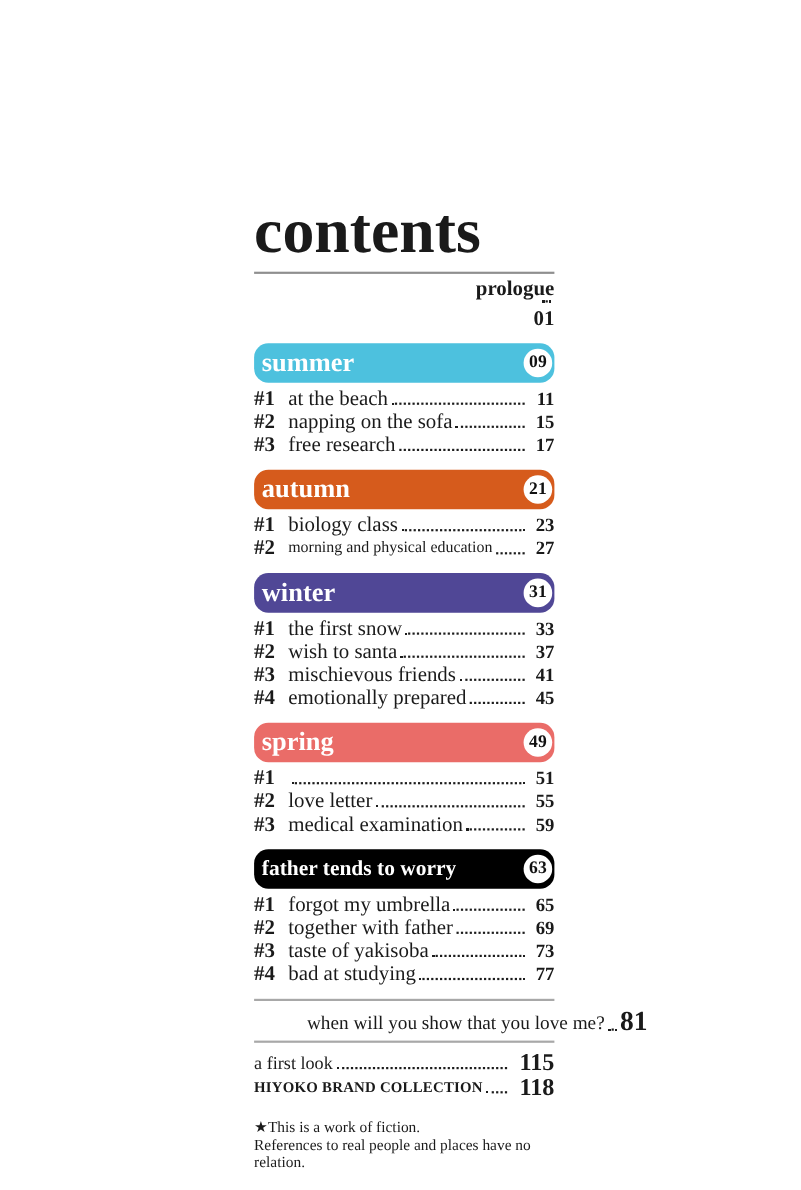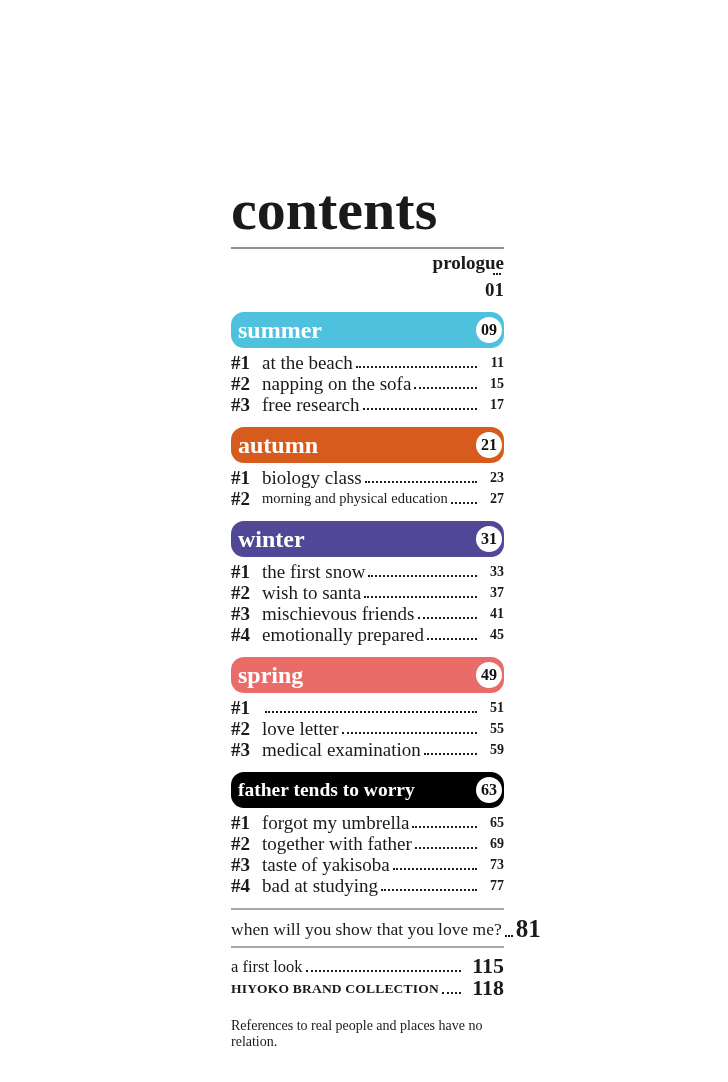--- a/index.html
+++ b/index.html
@@ -25,27 +25,27 @@
                white-space:nowrap; }
   .bar-title.long { font-size:19.5px; }
   .badge { width:26px; height:26px; border-radius:50%; background:#ffffff; color:#111;
            font-weight:bold; font-size:16px; display:flex; align-items:center;
            justify-content:center; flex:none; }
 
   .entries { margin-top:4px; }
   .entry { font-size:19px; line-height:21px; }
   .entry .num { font-weight:bold; width:31px; flex:none; }
   .entry .etitle { white-space:nowrap; flex:none; }
-  .entry .pg { font-size:14px; min-width:24px; }
+  .entry .pg { font-size:17px; min-width:24px; }
   .entry.small .etitle { font-size:14.5px; }
 
   .mid-rule { border:0; border-top:2px solid #a8a8a8; margin:12px 0 0 0; }
   .mid-rule.tight { margin-top:4px; }
 
-  .special { margin-top:6px; font-size:17.5px; line-height:26px; }
+  .special { margin-top:6px; font-size:17.5px; line-height:26px;margin-left:48px; }
   .special .label { white-space:nowrap; }
   .special .pg { font-size:25px; line-height:26px; }
 
   .extras { margin-top:7px; }
   .extra { font-size:16.5px; line-height:21px; }
   .extra .pg { font-size:22px; line-height:22px; min-width:40px; }
   .extra.small .label { font-size:13.5px; font-weight:bold; letter-spacing:0.2px; }
 
   .footer { margin-top:19px; font-size:14px; line-height:16px; }
 </style>
@@ -233,15 +233,16 @@
 
 
   <div class="row extra small">
     <span class="label">HIYOKO BRAND COLLECTION</span>
     <span class="leader"></span>
     <span class="pg">118</span>
   </div>
 </div>
 
   <div class="footer" id="footer">
+      <div>★This is a work of fiction.</div>
       <div>References to real people and places have no relation.</div>
     </div>
 </div>
 
 </body></html>

